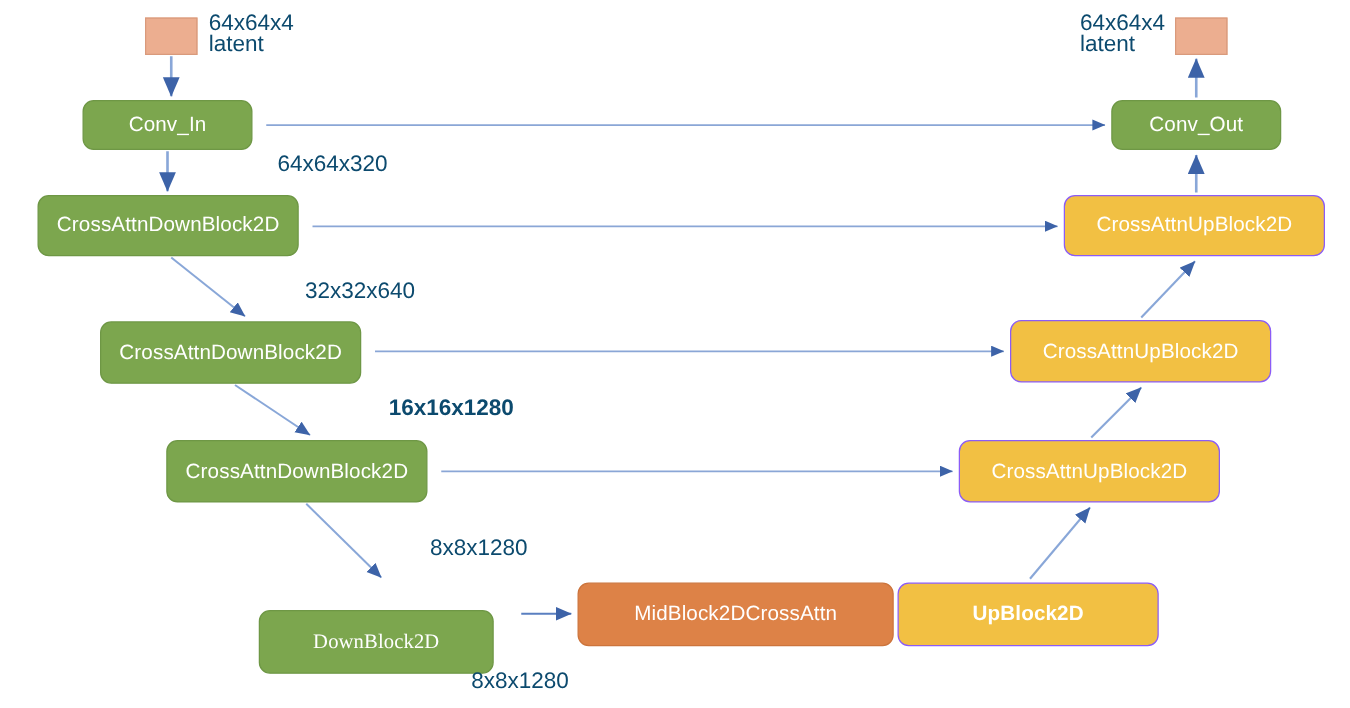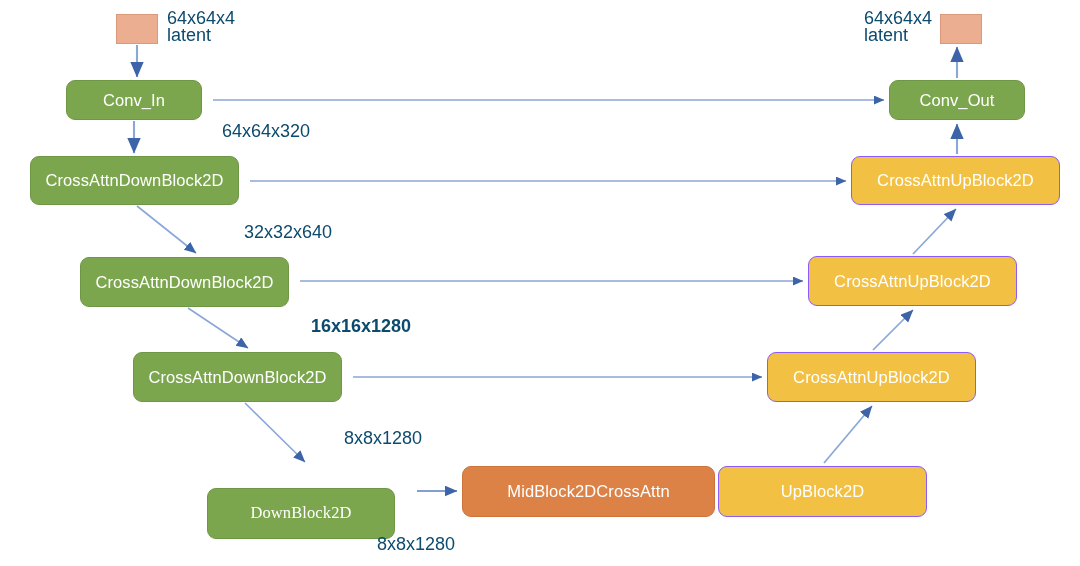--- a/index.html
+++ b/index.html
@@ -100,21 +100,21 @@
   </svg>
 
   <div id="node-layer">
       <div class="latent" style="left: 116px; top: 14px; width: 42px; height: 30px;"></div>
       <div class="node green" style="left: 66px; top: 80px; width: 136px; height: 40px; text-align: center;">Conv_In</div>
       <div class="node green" style="left: 30px; top: 156px; width: 209px; height: 49px;">CrossAttnDownBlock2D</div>
       <div class="node green" style="left: 80px; top: 257px; width: 209px; height: 50px;">CrossAttnDownBlock2D</div>
       <div class="node green" style="left: 133px; top: 352px; width: 209px; height: 50px;">CrossAttnDownBlock2D</div>
       <div class="node green" style="left: 207px; top: 488px; width: 188px; height: 51px; font-family: Liberation Serif, serif;">DownBlock2D</div>
       <div class="node orange" style="left: 462px; top: 466px; width: 253px; height: 51px;">MidBlock2DCrossAttn</div>
-      <div class="node yellow" style="left: 718px; top: 466px; width: 209px; height: 51px;">UpBlock2D</div>
+      <div class="node yellow" style="left: 718px; top: 466px; width: 209px; height: 51px; font-weight: bold;">UpBlock2D</div>
       <div class="node yellow" style="left: 767px; top: 352px; width: 209px; height: 50px;">CrossAttnUpBlock2D</div>
       <div class="node yellow" style="left: 808px; top: 256px; width: 209px; height: 50px;">CrossAttnUpBlock2D</div>
       <div class="node yellow" style="left: 851px; top: 156px; width: 209px; height: 49px;">CrossAttnUpBlock2D</div>
       <div class="node green" style="left: 889px; top: 80px; width: 136px; height: 40px;">Conv_Out</div>
       <div class="latent" style="left: 940px; top: 14px; width: 42px; height: 30px;"></div>
     </div>
   <div id="label-layer">
       <div class="dimlabel" style="left: 167px; top: 10px;">64x64x4
 latent</div>
       <div class="dimlabel" style="left: 864px; top: 10px;">64x64x4

